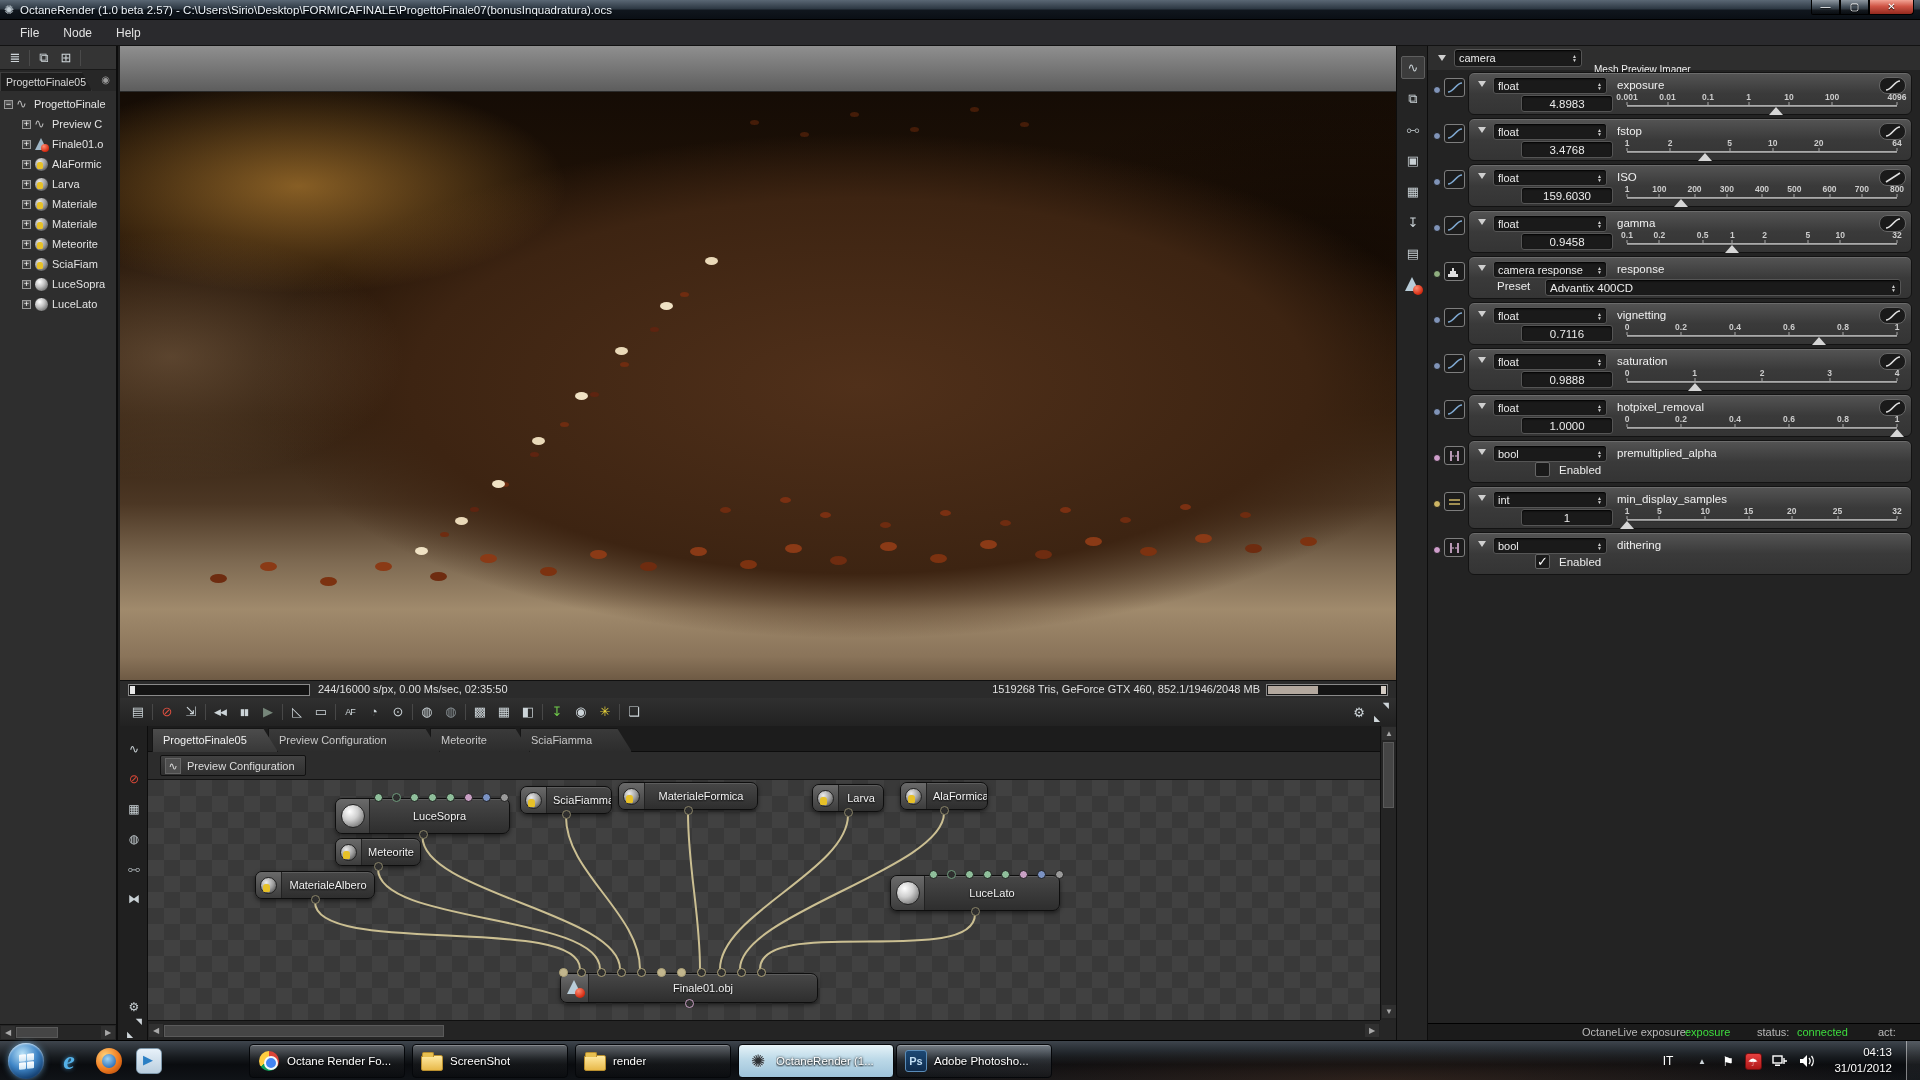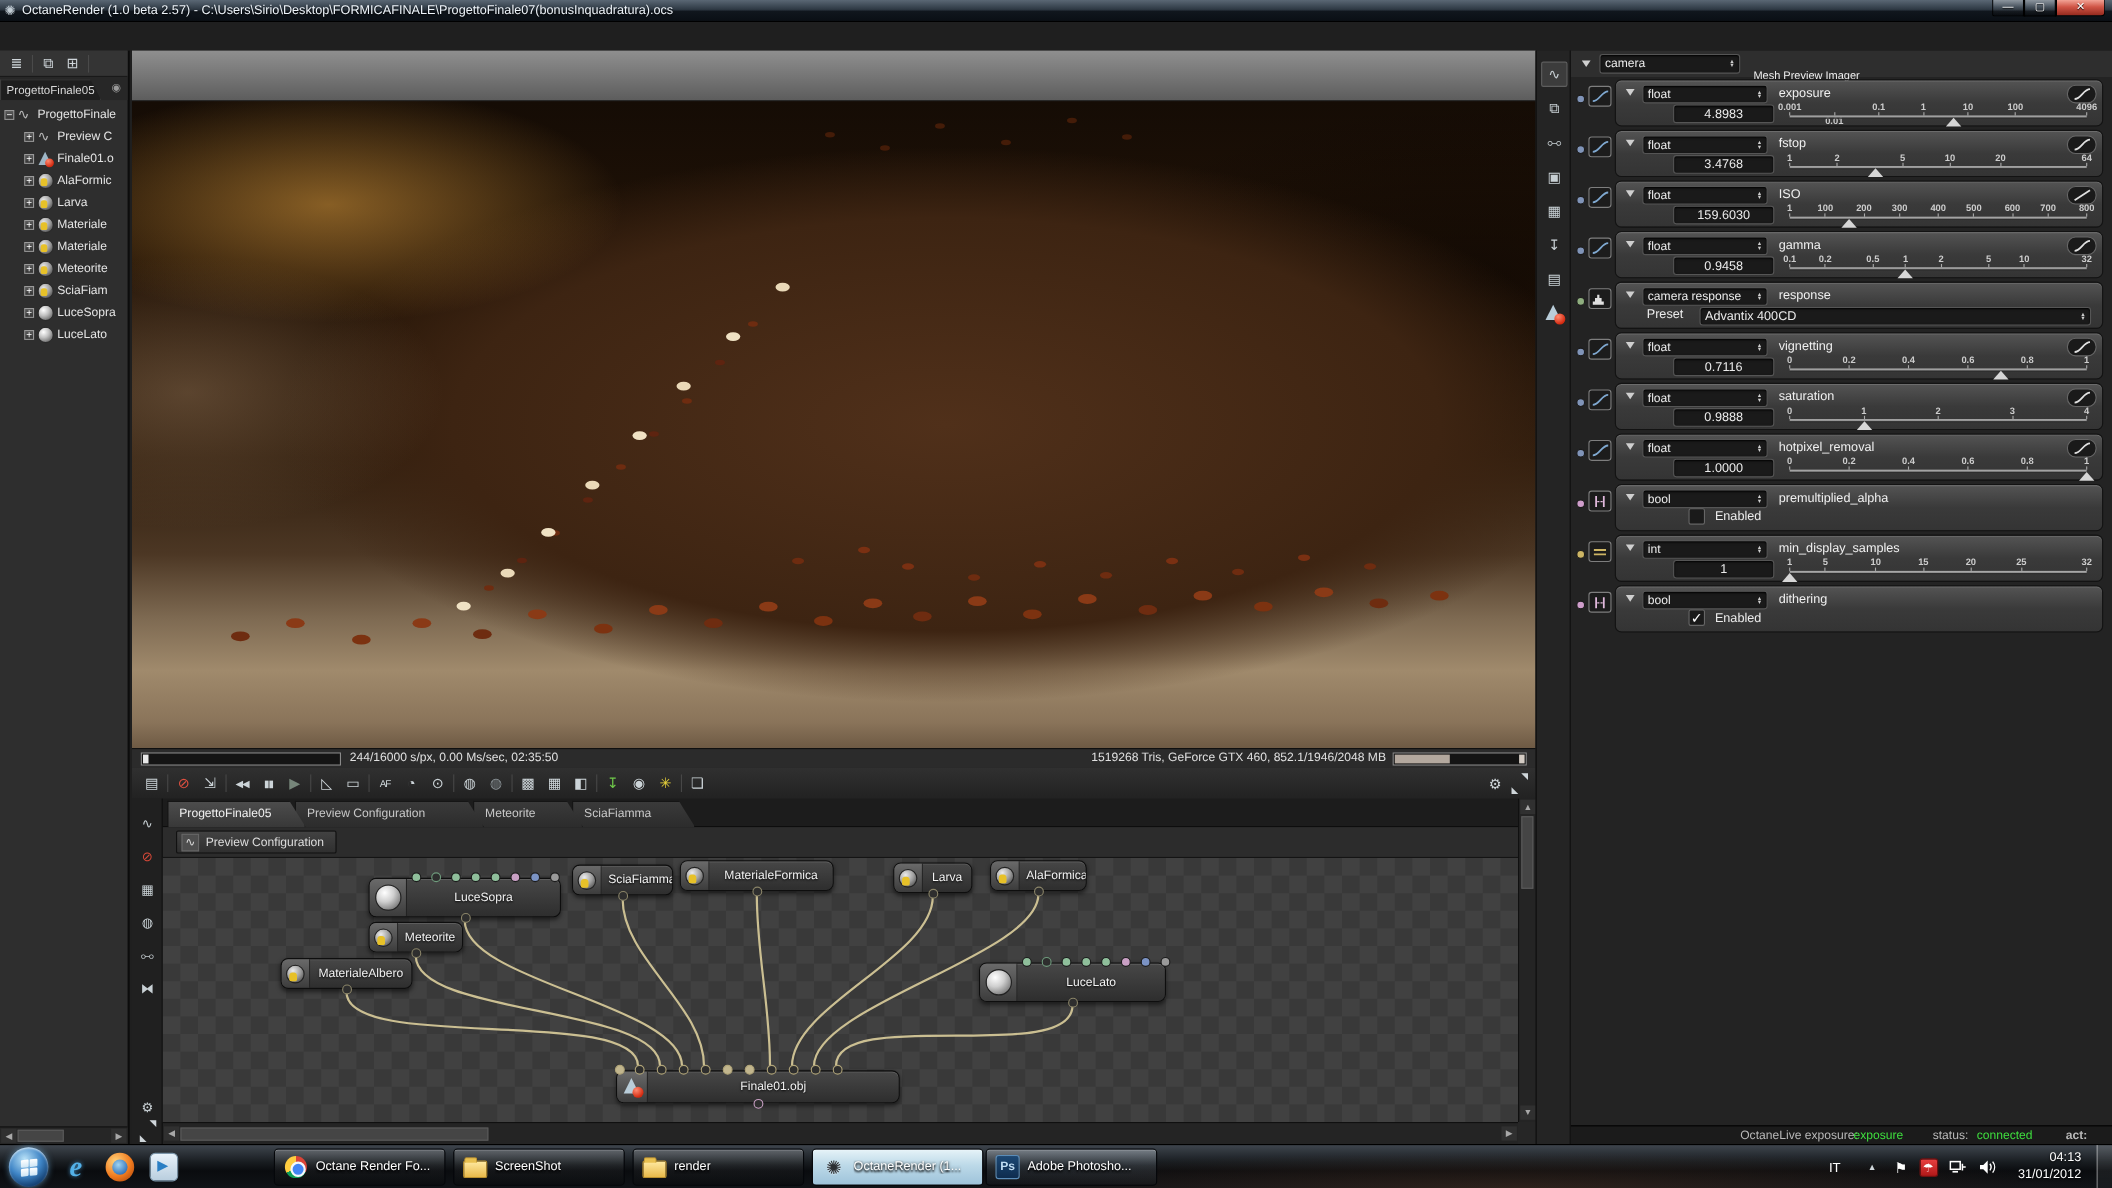--- a/index.html
+++ b/index.html
@@ -245,20 +245,25 @@
   <div id="titlebar">
     <span id="title-icon">✺</span>
     <span id="title-text">OctaneRender (1.0 beta 2.57) - C:\Users\Sirio\Desktop\FORMICAFINALE\ProgettoFinale07(bonusInquadratura).ocs</span>
     <div id="win-controls">
       <div class="wbtn min">—</div>
       <div class="wbtn">▢</div>
       <div class="wbtn close">✕</div>
     </div>
   </div>
 
+  <div id="menubar">
+      <div class="menu-item">File</div>
+      <div class="menu-item">Node</div>
+      <div class="menu-item">Help</div>
+    </div>
 
   <div id="outliner">
     <div id="ol-toolbar">
         <span class="tbi">≣</span>
         <span class="sep"></span>
         <span class="tbi">⧉</span>
         <span class="tbi">⊞</span>
         <span class="sep"></span>
       </div>
     <div id="ol-tabrow">
@@ -566,21 +571,21 @@
             <svg width="18" height="13" viewBox="0 0 18 13">
               <path d="M2 11 C8 11 10 2 16 2" stroke="#e0e0e0" stroke-width="1.6" fill="none"></path>
             </svg>
           </span>
           <div class="darkbox pvalue">
             <span>4.8983</span>
           </div>
           <div class="pslider">
             <span class="ptick" style="left: 0%;">0.001</span>
             <span class="ptickmark" style="left: 0%;"></span>
-            <span class="ptick" style="left: 15%; margin-top: 13px;">0.01</span>
+            <span class="ptick" style="left: 15%;">0.01</span>
             <span class="ptickmark" style="left: 15%;"></span>
             <span class="ptick" style="left: 30%;">0.1</span>
             <span class="ptickmark" style="left: 30%;"></span>
             <span class="ptick" style="left: 45%;">1</span>
             <span class="ptickmark" style="left: 45%;"></span>
             <span class="ptick" style="left: 60%;">10</span>
             <span class="ptickmark" style="left: 60%;"></span>
             <span class="ptick" style="left: 76%;">100</span>
             <span class="ptickmark" style="left: 76%;"></span>
             <span class="ptick" style="left: 100%;">4096</span>
@@ -945,21 +950,21 @@
           <span class="pname">dithering</span>
           <span class="pcheck">✓</span>
           <span class="pchecklabel">Enabled</span>
         </div>
       </div>
     <div id="insp-status">
       <span style="left:154px;">OctaneLive exposure:</span>
       <span style="left:257px;" class="green">exposure</span>
       <span style="left:329px;">status:</span>
       <span style="left:369px;" class="green">connected</span>
-      <span style="left:450px;font-weight:bold;">act:</span>
+      <span style="left:450px;">act:</span>
     </div>
   </div>
 
   <div id="taskbar">
     <div id="start-orb">
       <span id="orb-flag">
           <span></span>
           <span></span>
           <span></span>
           <span></span>

